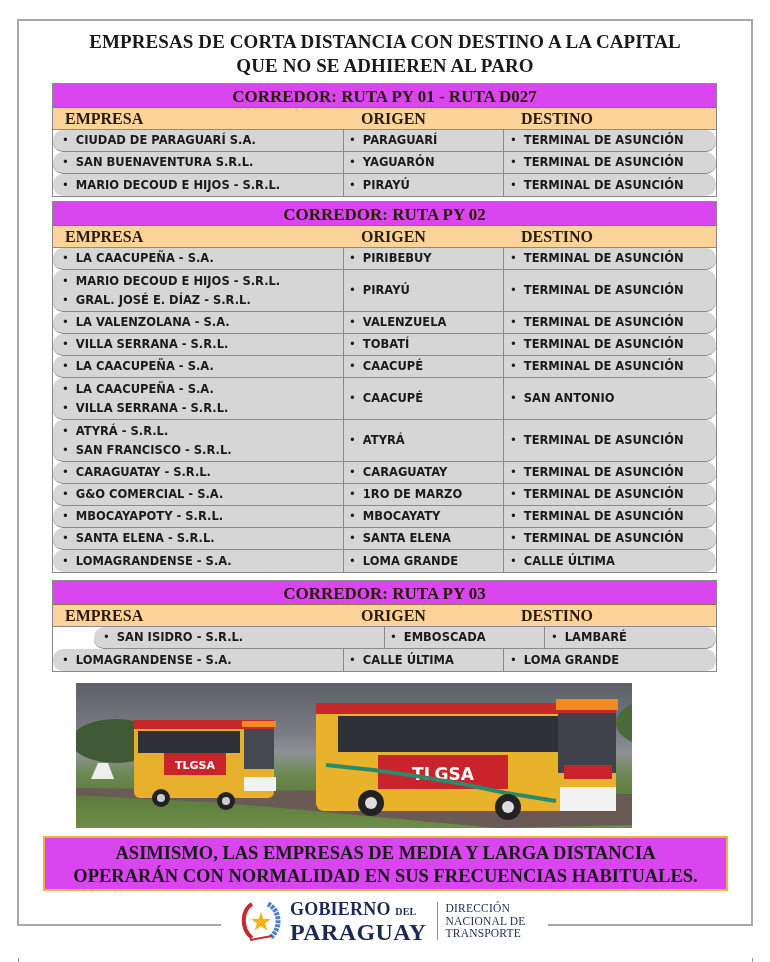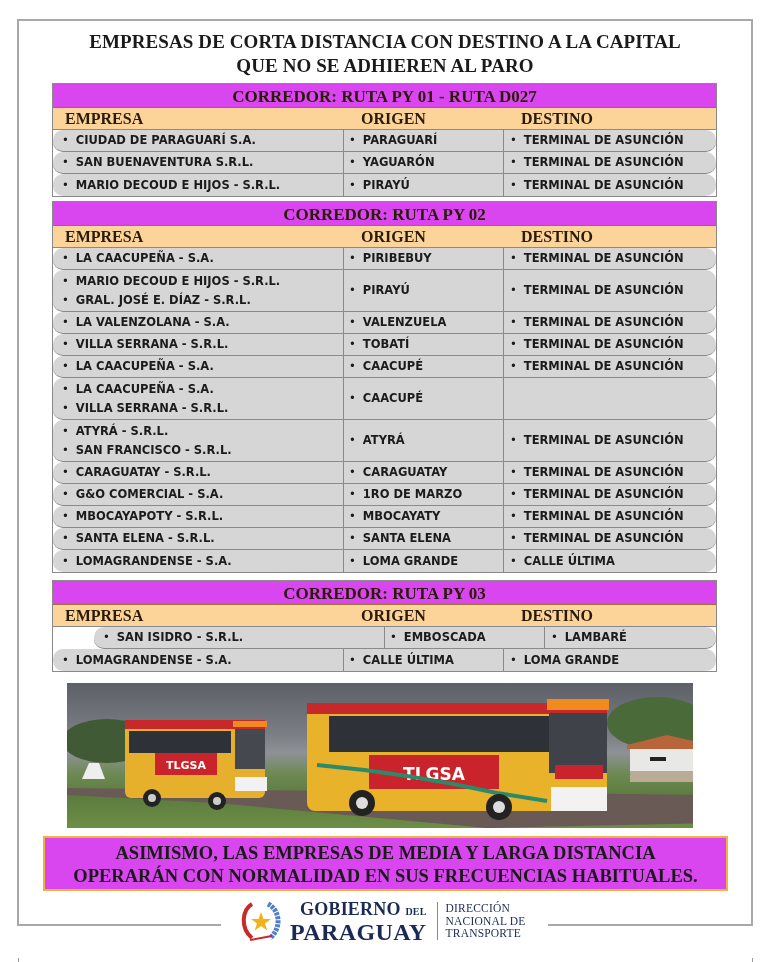--- a/index.html
+++ b/index.html
@@ -26,31 +26,31 @@
   .row { display: flex; background: #d6d6d6; border-bottom: 1px solid #8a8a8a; border-radius: 10px; }
   .row:last-child { border-bottom: none; }
   .cell { font-family: "DejaVu Sans", sans-serif; font-weight: bold; font-size: 11.5px; color: #1b1b1b;
           display: flex; flex-direction: column; justify-content: center; }
   .cell.e { width: 291px; padding-left: 9px; border-right: 1px solid #8a8a8a; }
   .cell.o { width: 160px; padding-left: 5px; border-right: 1px solid #8a8a8a; }
   .cell.d { flex: 1; padding-left: 6px; }
   .line { white-space: nowrap; line-height: 19px; }
   .line::before { content: "\2022"; margin-right: 7px; font-weight: normal; }
 
-  .photo { position: absolute; left: 67px; top: 683px; width: 626px; height: 145px; overflow: hidden;
+  .photo { position: absolute; left: 76px; top: 683px; width: 556px; height: 145px; overflow: hidden;
            background: linear-gradient(180deg, #5d6066 0%, #7a7d83 35%, #8e9196 48%, #6f8a55 62%, #5c7c3e 78%, #6d8e47 100%); }
   .photo svg { display: block; }
 
   .notice { position: absolute; left: 43px; top: 836px; width: 685px; height: 55px; border: 2px solid #f0b23c; background: #d946ef;
             text-align: center; font-family: "Liberation Serif", serif; font-weight: bold; font-size: 18.5px; line-height: 23px; padding-top: 4px; color: #1a1a1a; }
 
   .logo { position: absolute; left: 238px; top: 898px; height: 46px; display: flex; align-items: center; }
   .emblem { width: 48px; height: 46px; }
   .gob { margin-left: 4px; font-family: "Liberation Serif", serif; font-weight: bold; color: #1a2a55; line-height: 19px; }
-  .gob .g1 { font-size: 18px; letter-spacing: 0.2px; text-align: right; }
+  .gob .g1 { font-size: 18px; letter-spacing: 0.2px; }
   .gob .g1 small { font-size: 10px; }
   .gob .g2 { font-size: 24px; letter-spacing: 0.4px; line-height: 22px; }
   .sep { width: 1px; height: 38px; background: #8a8a8a; margin: 0 8px 0 10px; }
   .dnt { font-family: "Liberation Serif", serif; color: #1a2a55; font-size: 11.5px; line-height: 12.5px; letter-spacing: 0.2px; }
 </style>
 </head>
 <body>
 
 <div class="frame"></div>
 <div class="frame-bottom-left"></div>
@@ -168,20 +168,23 @@
           <div class="line">TERMINAL DE ASUNCIÓN</div>
         </div>
       </div>
       <div class="row" style="height: 42px;">
         <div class="cell e">
           <div class="line">LA CAACUPEÑA - S.A.</div>
           <div class="line">VILLA SERRANA - S.R.L.</div>
         </div>
         <div class="cell o">
           <div class="line">CAACUPÉ</div>
+        </div>
+        <div class="cell d">
+          <div class="line">SAN ANTONIO</div>
         </div>
       </div>
       <div class="row" style="height: 42px;">
         <div class="cell e">
           <div class="line">ATYRÁ - S.R.L.</div>
           <div class="line">SAN FRANCISCO - S.R.L.</div>
         </div>
         <div class="cell o">
           <div class="line">ATYRÁ</div>
         </div>

